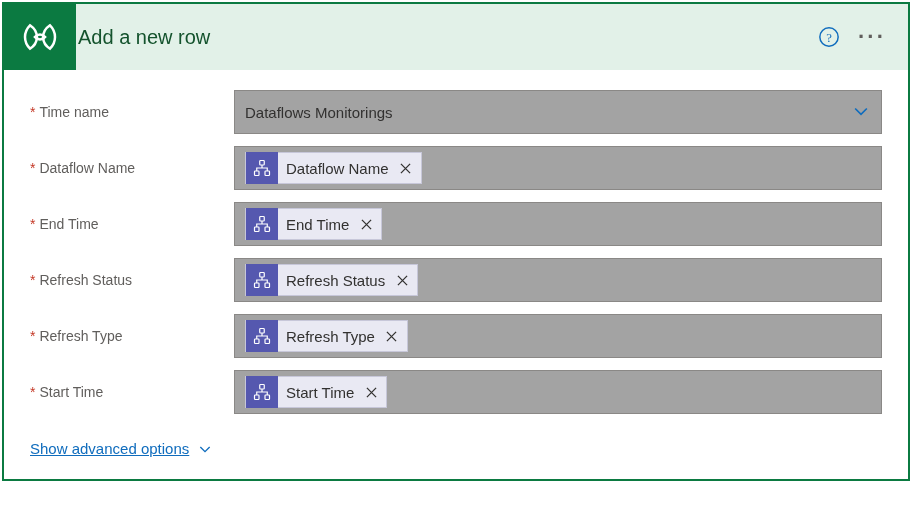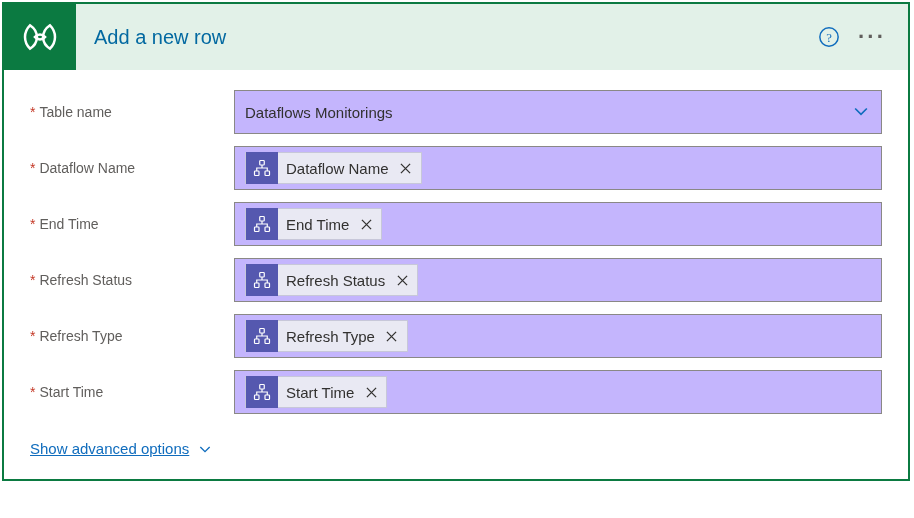--- a/index.html
+++ b/index.html
@@ -22,22 +22,22 @@
     height: 66px;
     background: #0b7a41;
     display: flex;
     align-items: center;
     justify-content: center;
   }
   .connector-logo svg { width: 40px; height: 40px; }
   .card-title {
     font-size: 20px;
     font-weight: 400;
-    color: #0369a1;
-    margin-left: 18px;
+    color: #14532d;
+    margin-left: 2px;
     flex: 1;
   }
   .header-actions {
     display: flex;
     align-items: center;
     gap: 18px;
     margin-right: 22px;
   }
   .help-icon, .more-icon { display: flex; align-items: center; justify-content: center; cursor: pointer; }
   .help-icon svg { width: 22px; height: 22px; }
@@ -57,21 +57,21 @@
     align-items: center;
   }
   .req { color: #c43725; margin-right: 4px; }
   .field-box {
     flex: 1;
     border: 1px solid #8a8886;
     height: 44px;
     display: flex;
     align-items: center;
     padding: 0 10px;
-    background: #c4b5fd;
+    background: #a3a3a3;
   }
   .field-box.select { justify-content: space-between; cursor: pointer; }
   .select-value { font-size: 15px; color: #323130; }
   .chevron svg { width: 20px; height: 20px; }
   .token {
     display: inline-flex;
     align-items: center;
     background: #e9e9f3;
     border: 1px solid #c7c7d9;
     height: 32px;
@@ -132,21 +132,21 @@
       <span class="more-icon">···</span>
     </div>
   </div>
 
   <div class="card-body">
 
     
     <div class="form-row">
       <div class="form-label">
         <span class="req">*</span>
-        <span>Table name</span>
+        <span>Time name</span>
       </div>
       <div class="field-box select">
         <span class="select-value">Dataflows Monitorings</span>
         <span class="chevron">
           <svg viewBox="0 0 24 24">
               <path d="M5 9 L12 16 L19 9" fill="none" stroke="#0f6cbd" stroke-width="2"></path>
             </svg>
         </span>
       </div>
     </div>

